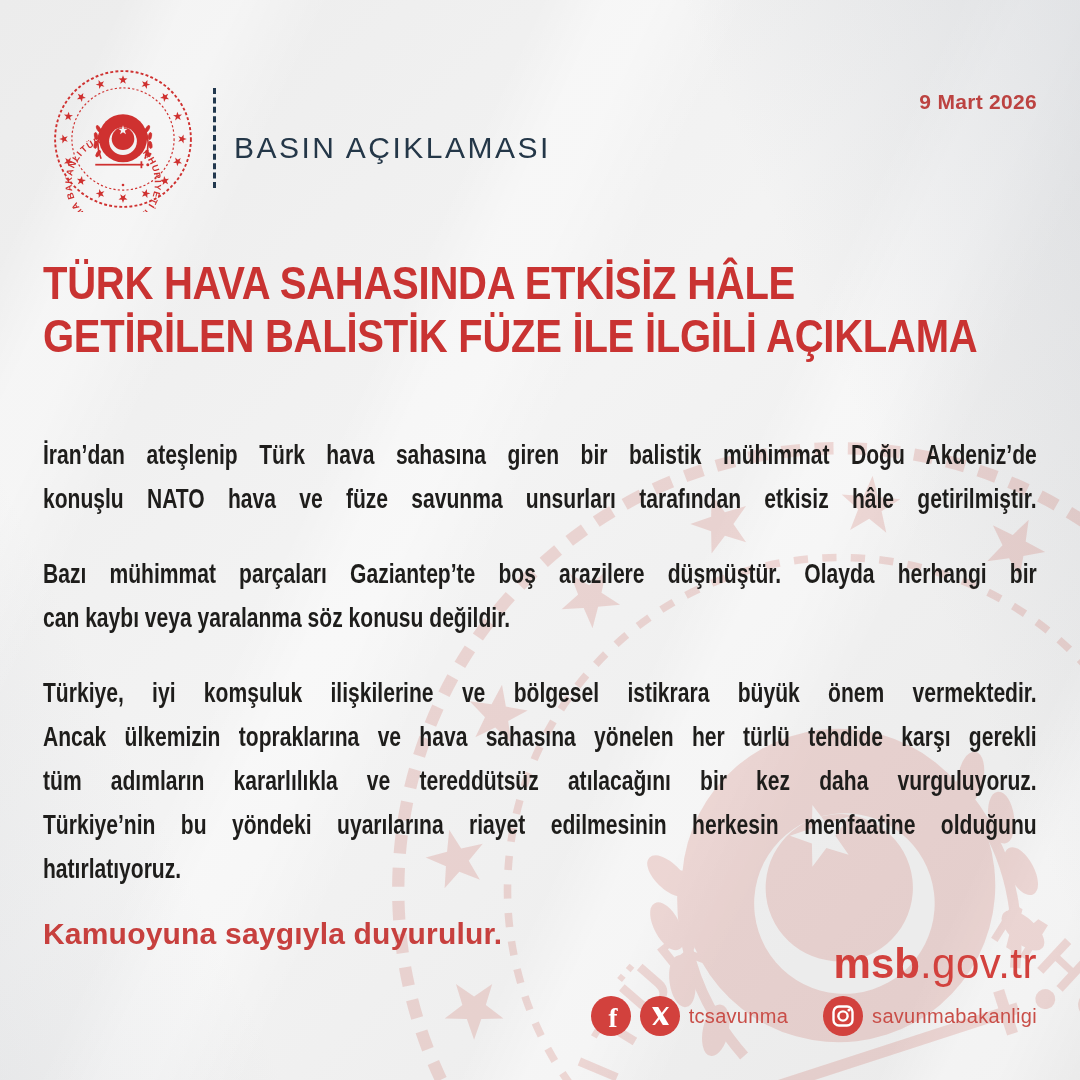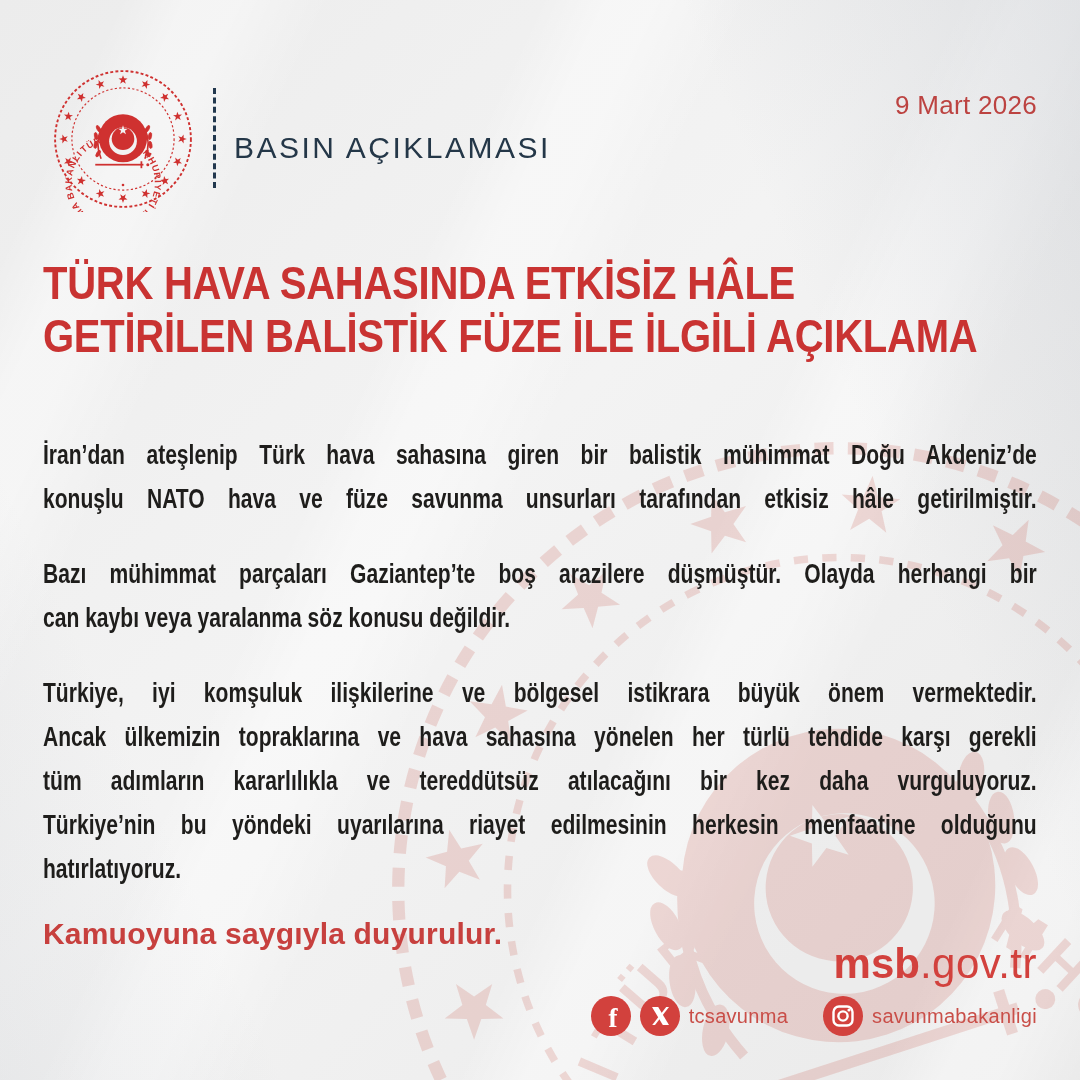--- a/index.html
+++ b/index.html
@@ -35,21 +35,21 @@
   .ministry {
     position:absolute; left:243px; top:90px; color:#1d2d3e;
     font-size:34px; font-weight:700; letter-spacing:0.5px; white-space:nowrap;
   }
   .press {
     position:absolute; left:234px; top:131px; color:#243748;
     font-size:30px; font-weight:400; letter-spacing:2.5px; white-space:nowrap;
   }
   .date {
     position:absolute; right:43px; top:90px; color:#bc4341;
-    font-size:26px; font-weight:400; letter-spacing:0.3px;
+    font-size:21px; font-weight:700; letter-spacing:0.3px;
   }
   
   .headline {
     position:absolute; left:43px; top:257px; width:1160px;
     transform:scaleX(0.87); transform-origin:0 0;
     color:#c93332; font-weight:700; font-size:46px; line-height:53px;
     letter-spacing:-0.3px; white-space:nowrap;
   }
   
   .copy {

